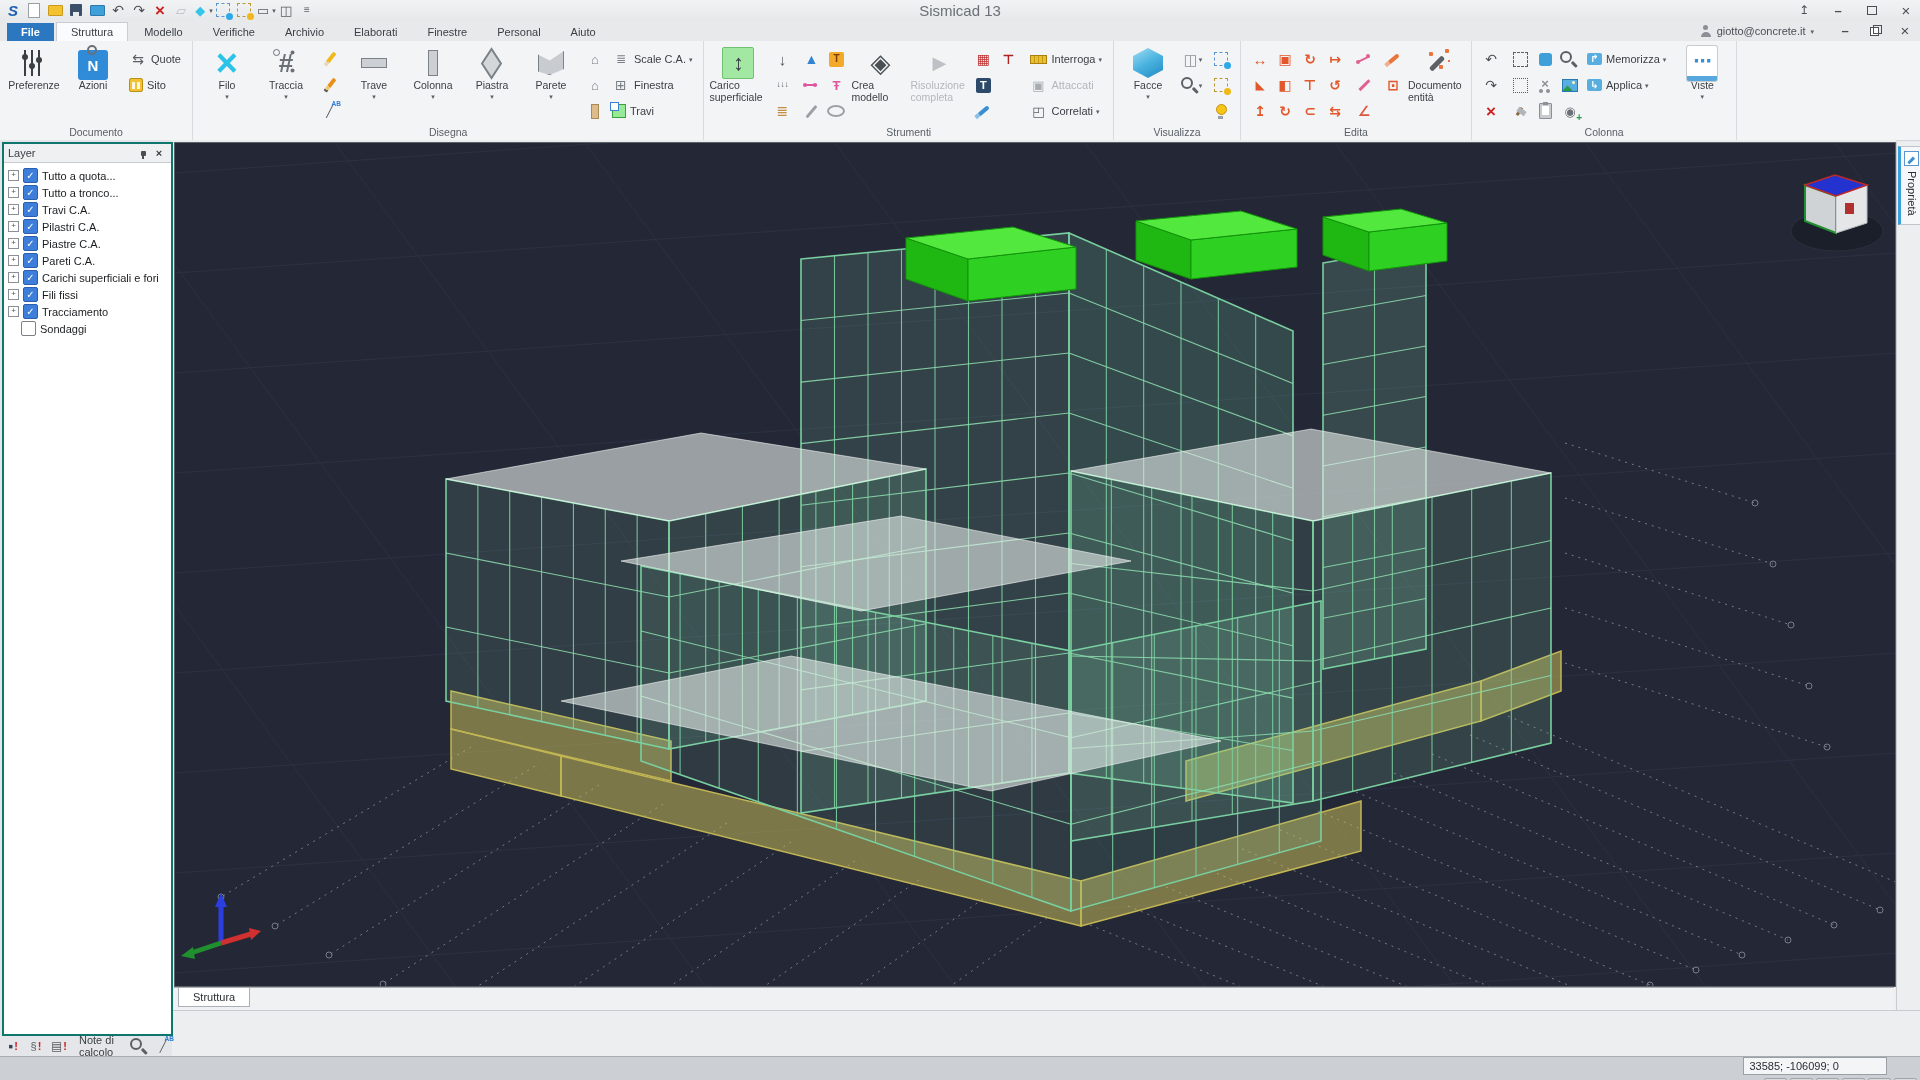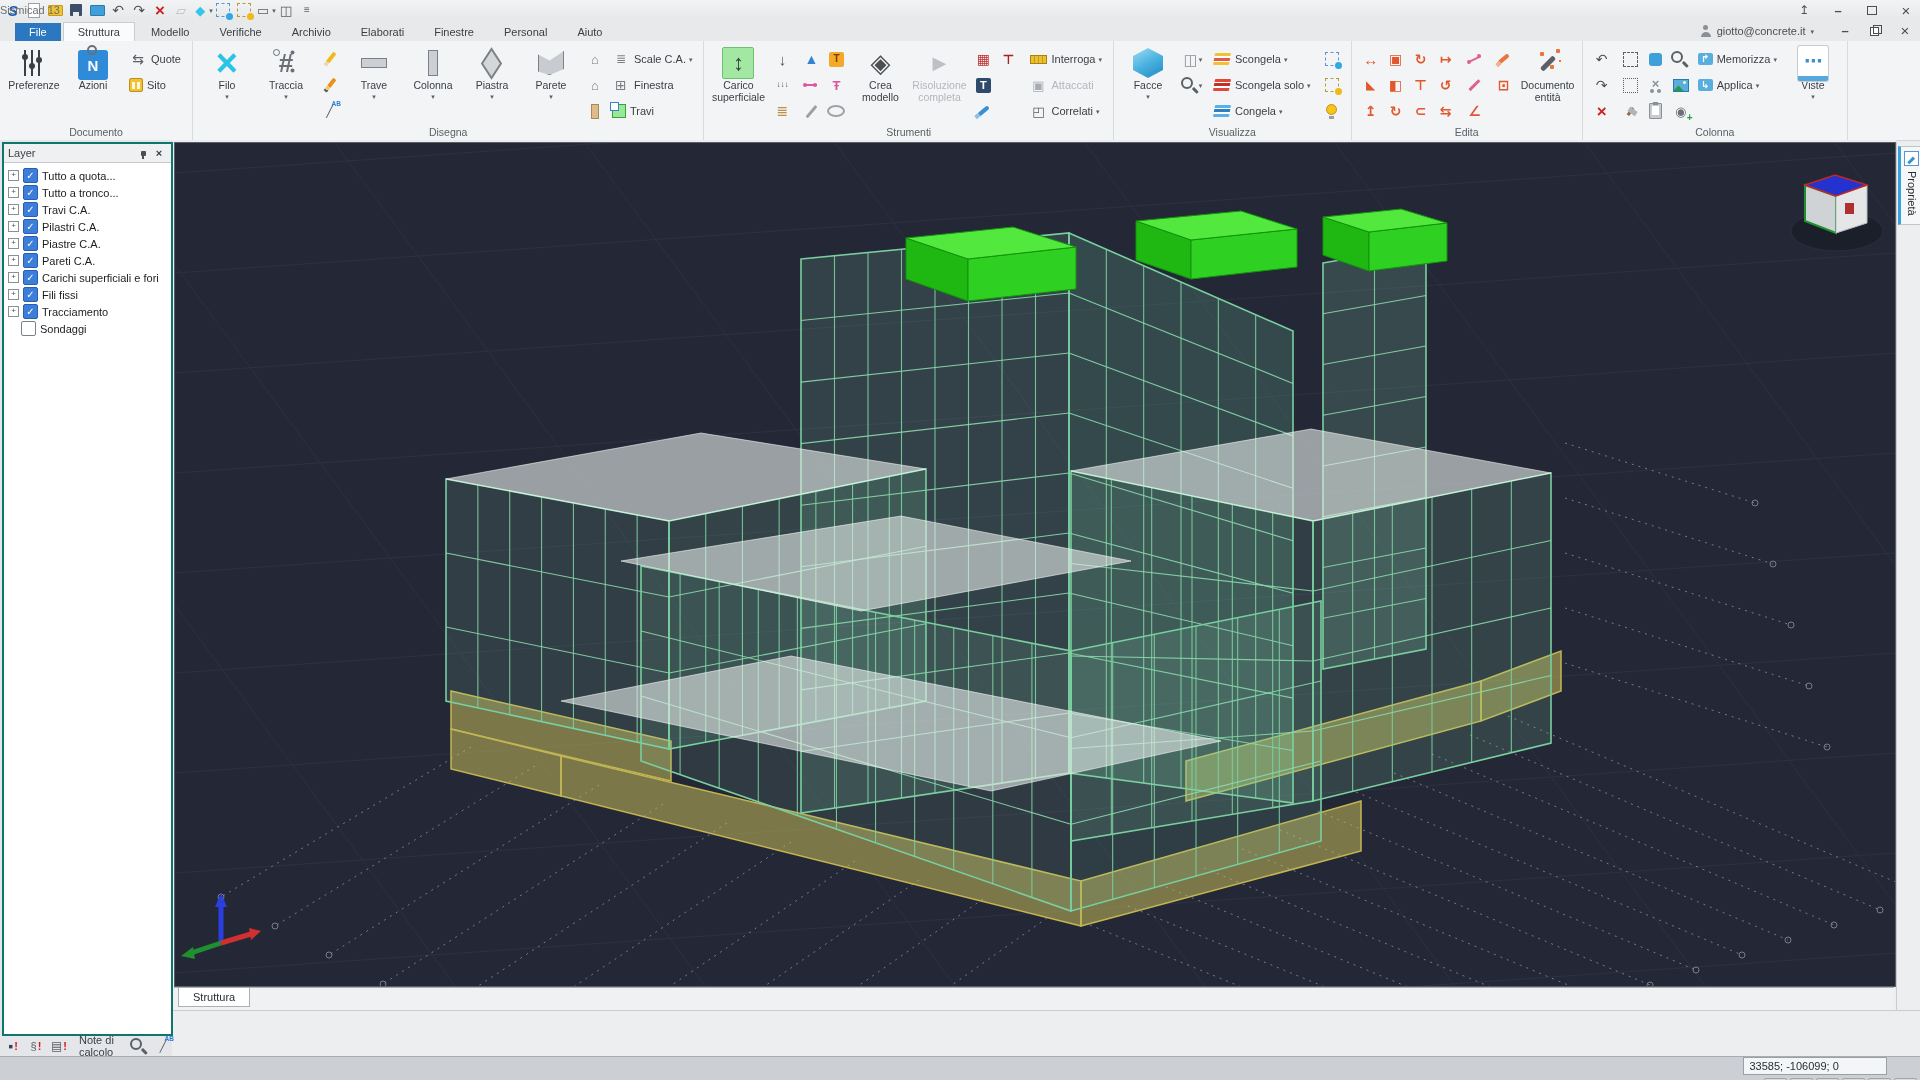--- a/index.html
+++ b/index.html
@@ -4,42 +4,42 @@
 <style>
   html,body{margin:0;padding:0;background:#9aa0a6;}
   #app{position:relative;width:1920px;height:1080px;background:#e9eaec;overflow:hidden;
        font-family:"Liberation Sans","DejaVu Sans",sans-serif;font-size:11px;color:#3a3f44;
        -webkit-font-smoothing:antialiased;}
   
   #titlebar{position:absolute;left:0;top:0;width:1920px;height:20px;
             background:linear-gradient(#f2f3f4,#e6e8ea);display:flex;align-items:center;}
   #qat{display:flex;align-items:center;gap:3px;padding-left:4px;}
   #qat .qbtn{width:18px;height:16px;display:flex;align-items:center;justify-content:center;border-radius:2px;}
-  #apptitle{position:absolute;left:0;right:0;text-align:left;color:#6a7076;font-size:11px;pointer-events:none;}
+  #apptitle{position:absolute;left:0;right:0;text-align:center;color:#6a7076;font-size:15px;pointer-events:none;}
   #titlectrls{position:absolute;right:4px;top:0;display:flex;align-items:center;gap:14px;height:20px;}
   #titlectrls .qbtn{width:20px;height:16px;display:flex;align-items:center;justify-content:center;}
   
   #menurow{position:absolute;left:0;top:20px;width:1920px;height:21px;background:#e7e9eb;
            display:flex;align-items:flex-end;}
   .mtab{padding:3px 14px 3px 14px;margin-right:2px;color:#3a3f44;cursor:default;}
-  .mtab.accent{background:#2b77c0;color:#fff;margin-left:15px;}
+  .mtab.accent{background:#2b77c0;color:#fff;margin-left:7px;font-weight:bold;}
   .mtab.active{background:#fafbfc;border:1px solid #c9ccd0;border-bottom:none;}
   #menuright{position:absolute;right:6px;top:20px;height:21px;display:flex;align-items:center;gap:8px;}
   #account{display:flex;align-items:center;gap:5px;color:#4a4f54;}
   #docctrls{display:flex;align-items:center;gap:12px;margin-left:14px;}
   
   #ribbon{position:absolute;left:0;top:41px;width:1920px;height:99px;background:#f3f4f6;
           border-bottom:1px solid #d4d7da;}
   #ribbon-groups{display:flex;height:99px;}
   .rgroup{display:flex;flex-direction:column;border-right:1px solid #d8dbde;height:99px;}
   .rcontent{flex:1;display:flex;align-items:stretch;gap:1px;padding:2px 5px 0 5px;}
   .rglabel{height:15px;text-align:center;color:#5a6066;font-size:10.5px;line-height:14px;}
   .rbig{width:58px;display:flex;flex-direction:column;align-items:center;padding-top:3px;border-radius:2px;}
   .rbig .rbicon{height:34px;display:flex;align-items:center;justify-content:center;}
-  .rblabel{text-align:center;font-size:10.5px;line-height:1.12;color:#3a3f44;max-width:62px;}
+  .rblabel{text-align:left;font-size:10.5px;line-height:1.12;color:#3a3f44;max-width:62px;}
   .rarrow{font-size:7px;color:#5a6066;line-height:1;margin-top:1px;}
   .rcol{display:flex;flex-direction:column;justify-content:flex-start;padding-top:3px;}
   .rrow{height:26px;display:flex;align-items:center;gap:3px;padding:0 3px;border-radius:2px;}
   .rsmall{display:flex;align-items:center;gap:4px;padding:2px 3px;border-radius:2px;}
   .rslabel{font-size:11px;color:#3a3f44;white-space:nowrap;}
   .rtool{width:22px;height:22px;display:flex;align-items:center;justify-content:center;border-radius:2px;}
   .disabled .rslabel,.rbig.disabled .rblabel{color:#a8adb2;}
   .disabled{opacity:.85;}
   
   .ic{display:inline-flex;align-items:center;justify-content:center;width:18px;height:18px;
@@ -535,43 +535,20 @@
             <div class="rcol">
               <div class="rrow">
                 <div class="rtool">
                   <span class="ic i-viewbox" style="color: rgb(138, 144, 150); font-size: 15px;">◫</span>
                   <span class="rarrow">▾</span>
                 </div>
               </div>
               <div class="rrow">
                 <div class="rtool">
                   <span class="ic i-zoomwin"></span>
-                  <span class="rarrow">▾</span>
-                </div>
-              </div>
-            </div>
-            <div class="rcol">
-              <div class="rrow">
-                <div class="rsmall">
-                  <span class="ic i-lay-y"></span>
-                  <span class="rslabel">Scongela</span>
-                  <span class="rarrow">▾</span>
-                </div>
-              </div>
-              <div class="rrow">
-                <div class="rsmall">
-                  <span class="ic i-lay-r"></span>
-                  <span class="rslabel">Scongela solo</span>
-                  <span class="rarrow">▾</span>
-                </div>
-              </div>
-              <div class="rrow">
-                <div class="rsmall">
-                  <span class="ic i-lay-b"></span>
-                  <span class="rslabel">Congela</span>
                   <span class="rarrow">▾</span>
                 </div>
               </div>
             </div>
             <div class="rcol">
               <div class="rrow">
                 <div class="rtool">
                   <span class="ic i-selshow"></span>
                 </div>
               </div>

